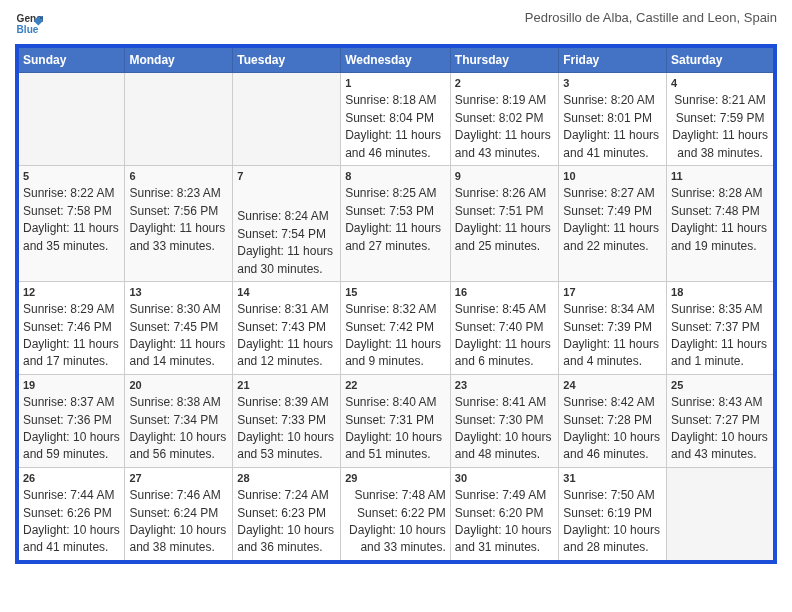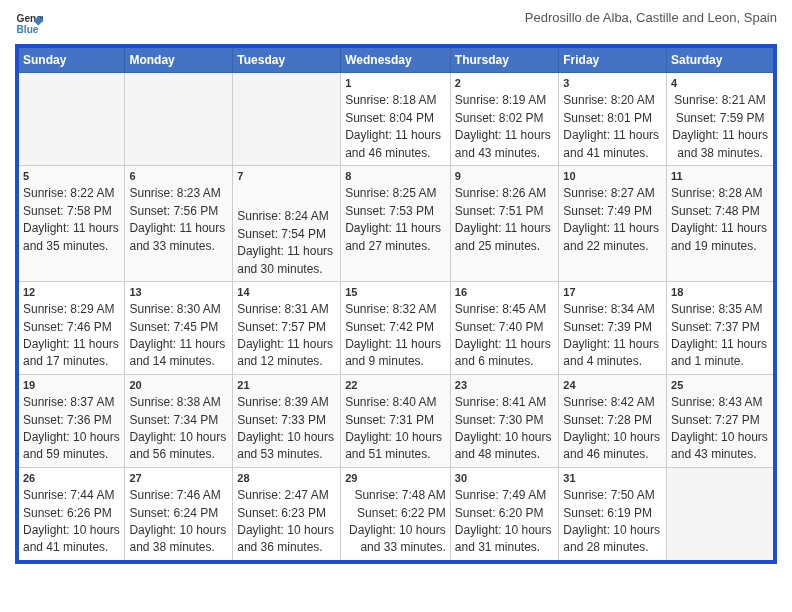--- a/index.html
+++ b/index.html
@@ -213,21 +213,21 @@
           <td>
             <span class="day-num">13</span>
             <div class="day-info" style="white-space: pre-line;">Sunrise: 8:30 AM
 Sunset: 7:45 PM
 Daylight: 11 hours
 and 14 minutes.</div>
           </td>
           <td>
             <span class="day-num">14</span>
             <div class="day-info" style="white-space: pre-line;">Sunrise: 8:31 AM
-Sunset: 7:57 PM
+Sunset: 7:43 PM
 Daylight: 11 hours
 and 12 minutes.</div>
           </td>
           <td>
             <span class="day-num">15</span>
             <div class="day-info" style="white-space: pre-line;">Sunrise: 8:32 AM
 Sunset: 7:42 PM
 Daylight: 11 hours
 and 9 minutes.</div>
           </td>
@@ -314,21 +314,21 @@
           </td>
           <td>
             <span class="day-num">27</span>
             <div class="day-info" style="white-space: pre-line;">Sunrise: 7:46 AM
 Sunset: 6:24 PM
 Daylight: 10 hours
 and 38 minutes.</div>
           </td>
           <td>
             <span class="day-num">28</span>
-            <div class="day-info" style="white-space: pre-line;">Sunrise: 2:47 AM
+            <div class="day-info" style="white-space: pre-line;">Sunrise: 7:24 AM
 Sunset: 6:23 PM
 Daylight: 10 hours
 and 36 minutes.</div>
           </td>
           <td>
             <span class="day-num">29</span>
             <div class="day-info" style="white-space: pre-line; text-align: right;">Sunrise: 7:48 AM
 Sunset: 6:22 PM
 Daylight: 10 hours
 and 33 minutes.</div>

